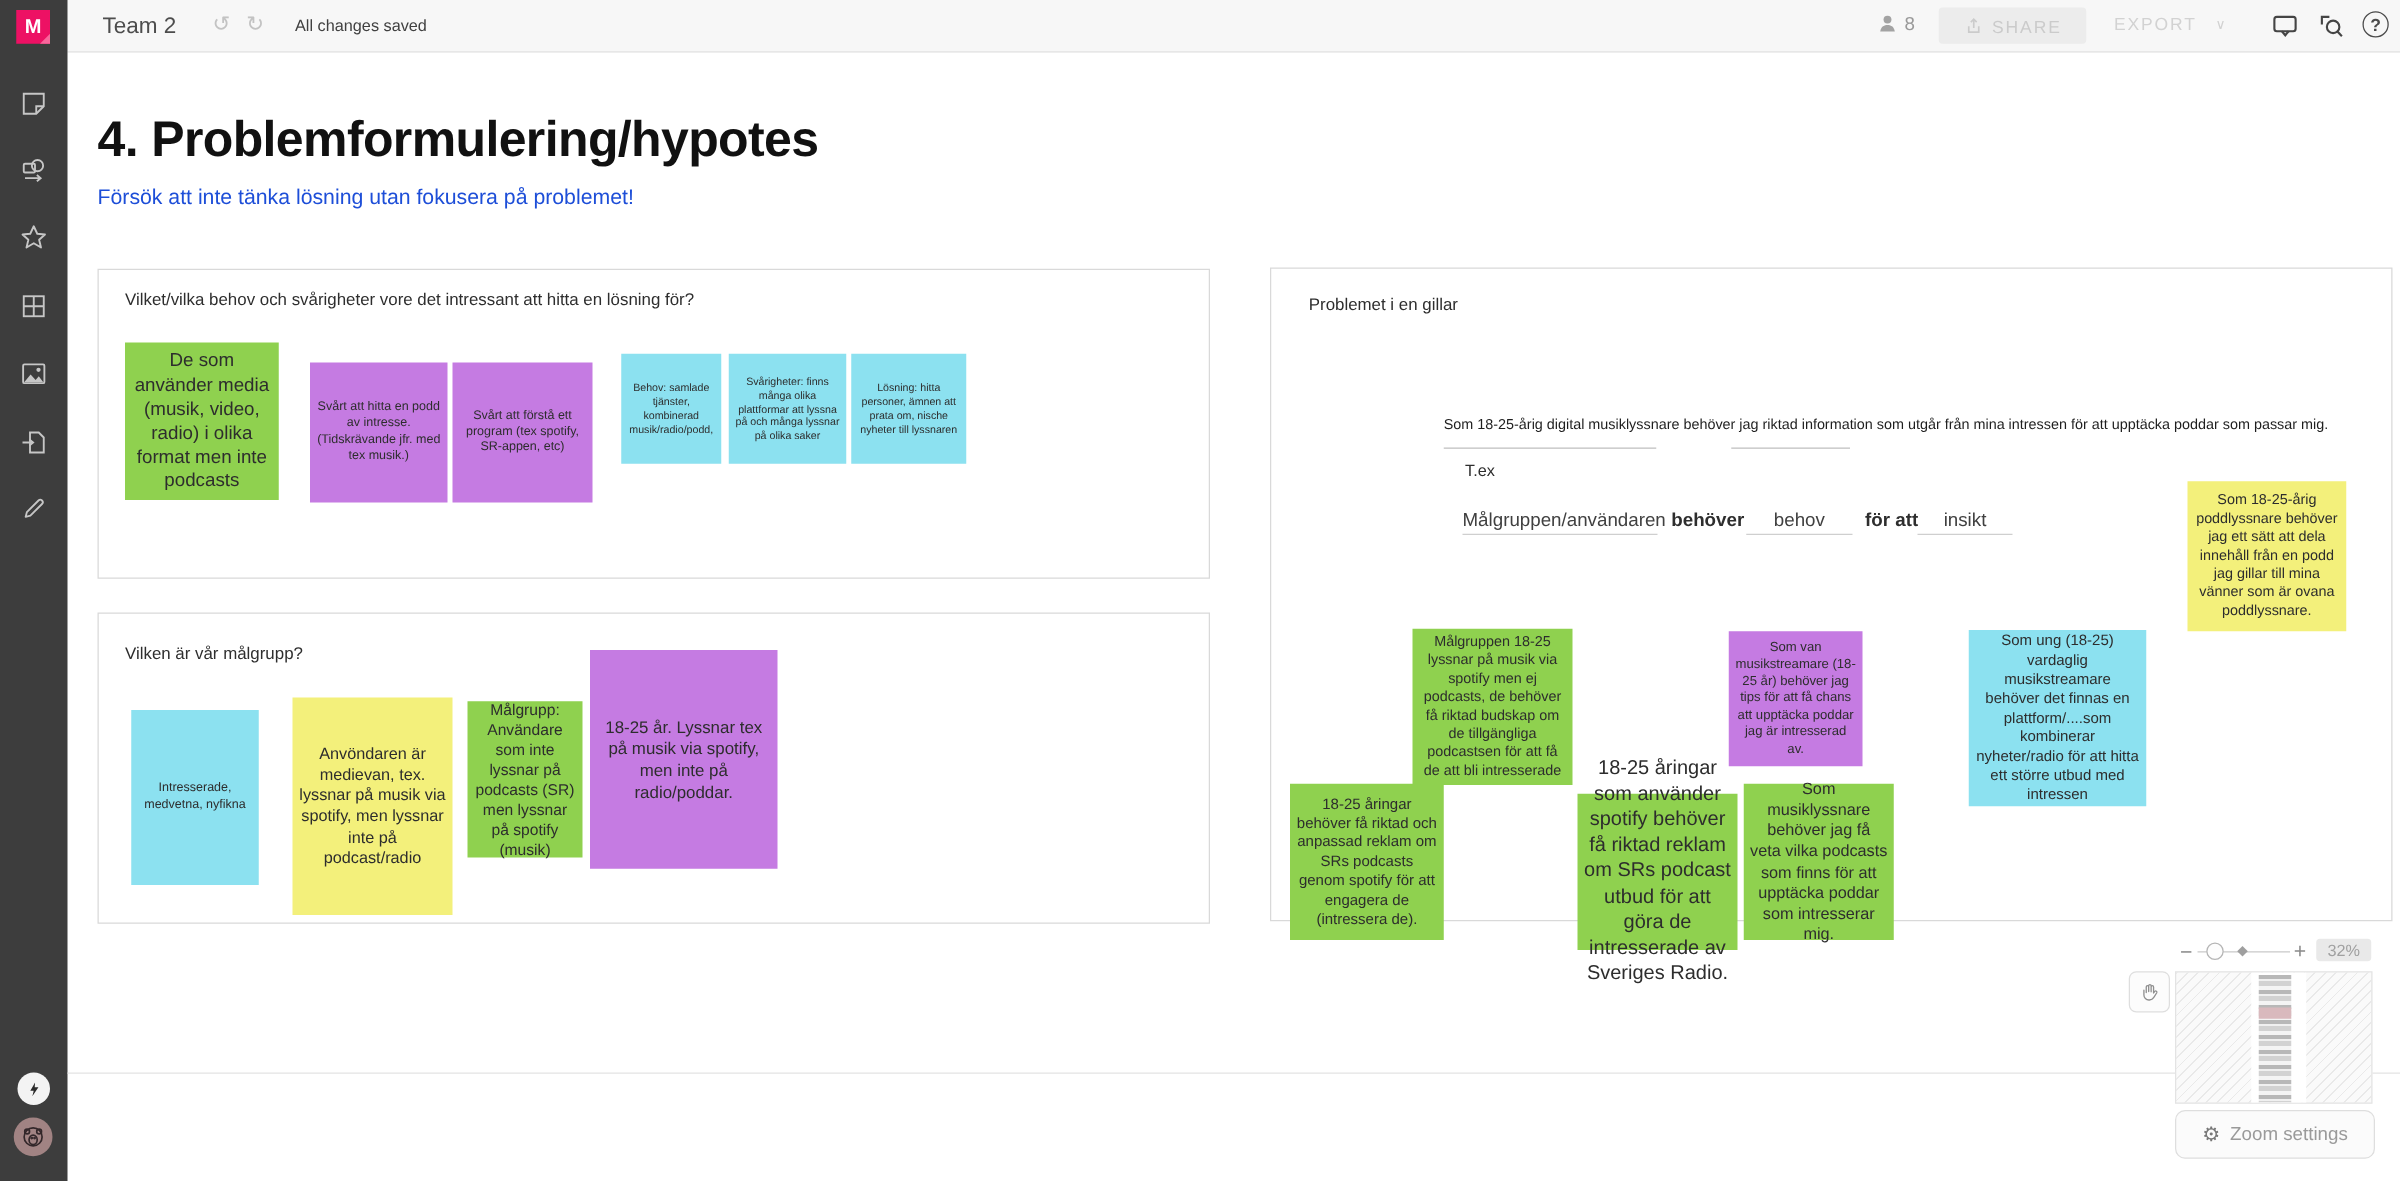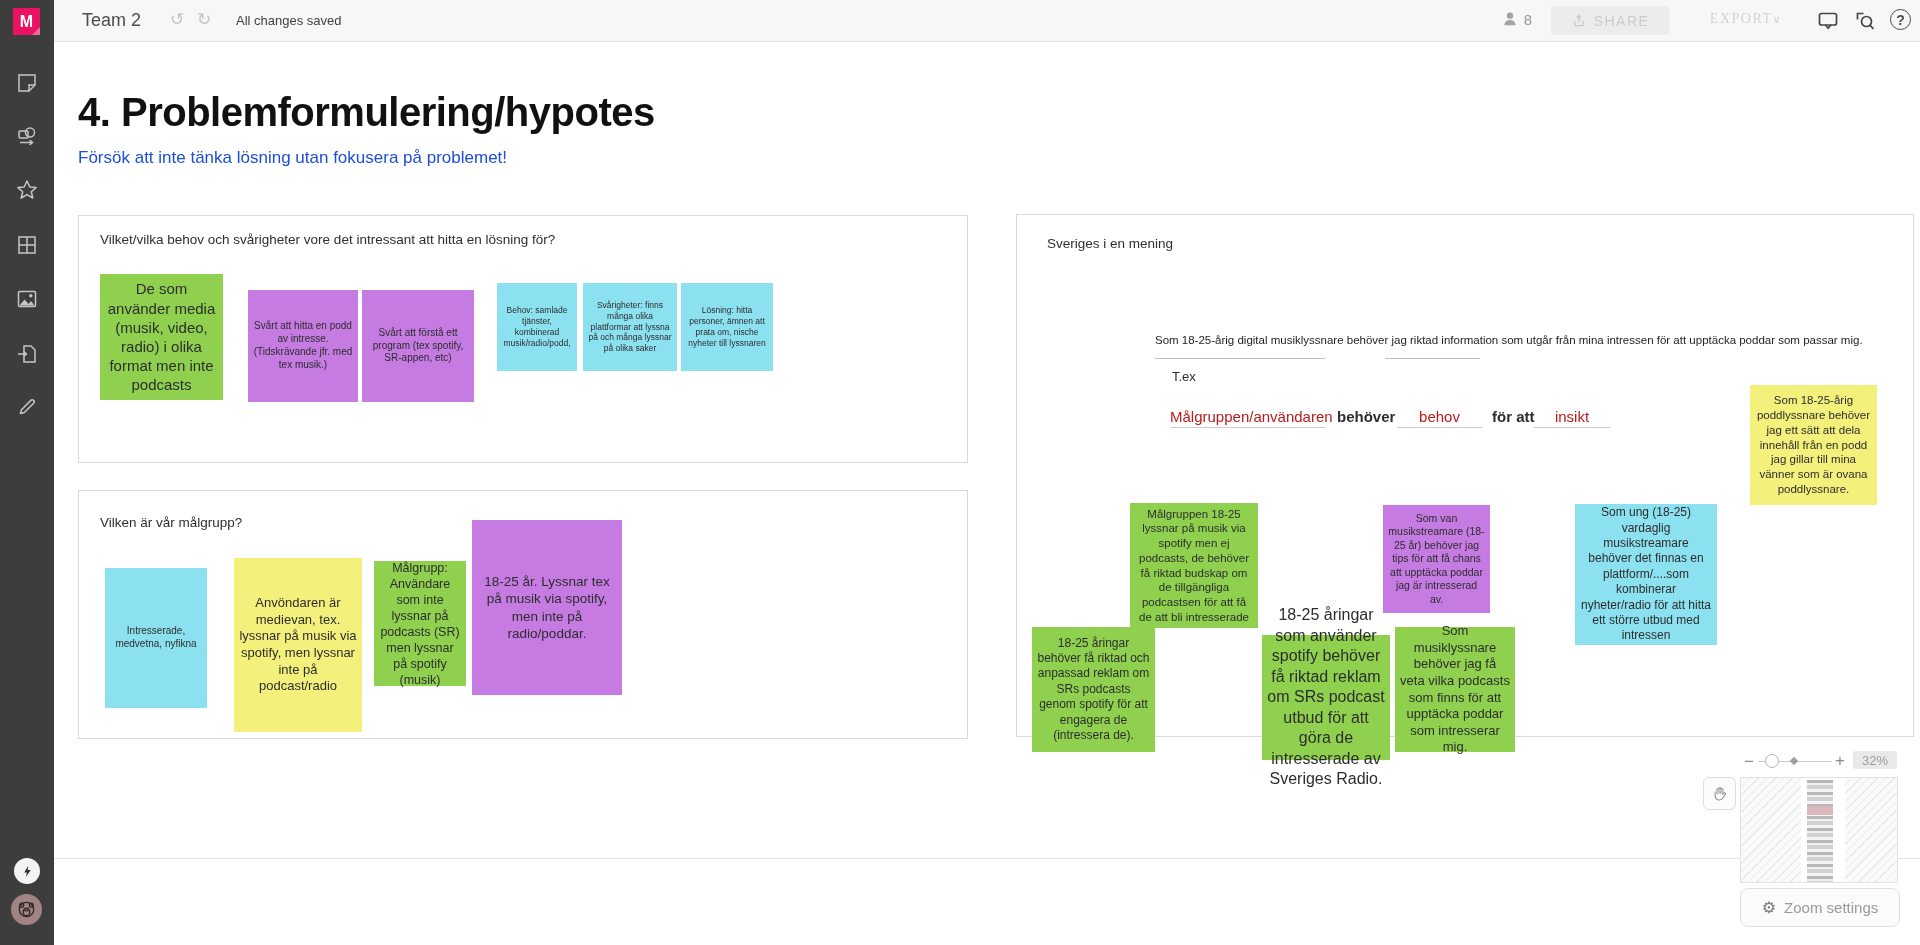--- a/index.html
+++ b/index.html
@@ -12,21 +12,21 @@
   .board-title{position:absolute;left:28px;top:10px;font-size:18px;color:#4d4d4d;}
   .undo,.redo{position:absolute;top:9px;font-size:17px;color:#c3c3c3;cursor:pointer;}
   .undo{left:116px}.redo{left:143px}
   .save-status{position:absolute;left:182px;top:13px;font-size:13px;color:#404040;}
   .users{position:absolute;right:388px;top:9px;display:flex;align-items:center;gap:4px;
          color:#9a9a9a;font-size:15px;}
   .share-btn{position:absolute;right:251px;top:6px;width:118px;height:29px;background:#ececec;
              border-radius:3px;display:flex;align-items:center;justify-content:center;gap:7px;
              color:#cbcbcb;font-size:14px;letter-spacing:1.5px;}
   .export-btn{position:absolute;right:138px;top:11px;color:#d2d2d2;font-size:14px;
-              letter-spacing:1.5px;display:flex;gap:0;align-items:center;font-family:Liberation Serif, serif;}
+              letter-spacing:1.5px;display:flex;gap:15px;align-items:center;}
   .tb-icon{position:absolute;top:9px;width:24px;height:24px;}
   .help-circle{position:absolute;right:9px;top:9px;width:21px;height:21px;border:1.7px solid #4a4a4a;
                border-radius:50%;color:#4a4a4a;font-size:14px;font-weight:700;display:flex;
                align-items:center;justify-content:center;box-sizing:border-box;}
 
   
   .sidebar{position:absolute;left:0;top:0;width:54px;height:945px;background:#3d3d3d;}
   .logo{position:absolute;left:13px;top:8px;width:27px;height:27px;background:#ed1164;
         color:#fff;font-weight:700;font-size:16px;display:flex;align-items:center;
         justify-content:center;}
@@ -50,21 +50,21 @@
         cursor:pointer;}
   .green{background:#8fd14f}
   .purple{background:#c57be2}
   .cyan{background:#8ce1f0}
   .yellow{background:#f3f07b}
 
   .sentence{position:absolute;left:1155px;top:334px;font-size:11.5px;color:#1e1e1e;white-space:nowrap;}
   .uline{position:absolute;height:1px;background:#bfbfbf;}
   .tex-label{position:absolute;left:1172px;top:369px;font-size:13px;color:#2e2e2e;}
   .tpl{position:absolute;top:408px;font-size:15px;}
-  .tpl-ghost{color:#b91c1c;border-bottom:1px solid #cfcfcf;padding-bottom:2px;text-align:center;}
+  .tpl-ghost{color:#404040;border-bottom:1px solid #cfcfcf;padding-bottom:2px;text-align:center;}
   .tpl-solid{color:#2e2e2e;font-weight:700;}
 
   .canvas-line{position:absolute;left:54px;top:858px;right:0;height:1px;background:#e4e4e4;}
 
   
   .zoom-minus{position:absolute;left:1744px;top:752px;color:#8b8b8b;font-size:17px;cursor:pointer;}
   .zoom-plus{position:absolute;left:1835px;top:751px;color:#8b8b8b;font-size:17px;cursor:pointer;}
   .zoom-track{position:absolute;left:1758px;top:761px;width:74px;height:1px;background:#c9c9c9;}
   .zoom-handle{position:absolute;left:1765px;top:754px;width:14px;height:14px;border-radius:50%;
                background:#fdfdfd;border:1px solid #b5b5b5;box-sizing:border-box;cursor:pointer;}
@@ -214,21 +214,21 @@
       <span>Anvöndaren är medievan, tex. lyssnar på musik via spotify, men lyssnar inte på podcast/radio</span>
     </div>
   <div class="note green" style="left:374px;top:561px;width:92px;height:125px;font-size:12.5px">
       <span>Målgrupp: Användare som inte lyssnar på podcasts (SR) men lyssnar på spotify (musik)</span>
     </div>
   <div class="note purple" style="left:472px;top:520px;width:150px;height:175px;font-size:13.5px">
       <span>18-25 år. Lyssnar tex på musik via spotify, men inte på radio/poddar.</span>
     </div>
 
   <div class="panel" style="left:1016px;top:214px;width:898px;height:523px"></div>
-  <div class="panel-header" style="left:1047px;top:236px">Sveriges i en mening</div>
+  <div class="panel-header" style="left:1047px;top:236px">Problemet i en gillar</div>
 
   <div class="sentence">Som 18-25-årig digital musiklyssnare behöver jag riktad information som utgår från mina intressen för att upptäcka poddar som passar mig.</div>
   <div class="uline" style="left:1155px;top:358px;width:170px"></div>
   <div class="uline" style="left:1385px;top:358px;width:95px"></div>
 
   <div class="tex-label">T.ex</div>
   <div class="tpl tpl-ghost" style="left:1170px;width:156px">Målgruppen/användaren</div>
   <div class="tpl tpl-solid" style="left:1337px">behöver</div>
   <div class="tpl tpl-ghost" style="left:1397px;width:85px">behov</div>
   <div class="tpl tpl-solid" style="left:1492px">för att</div>

